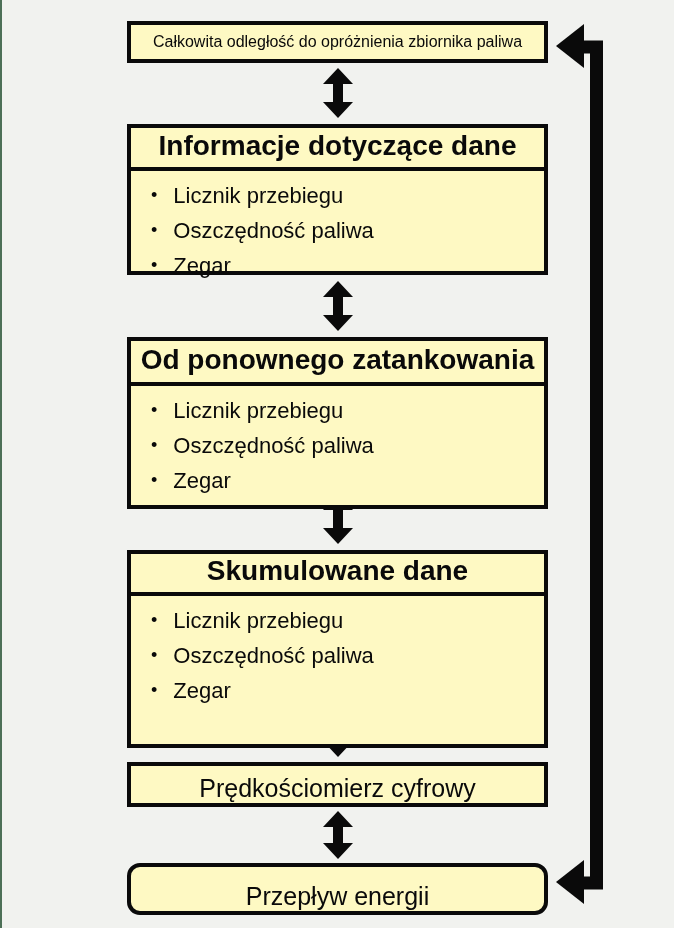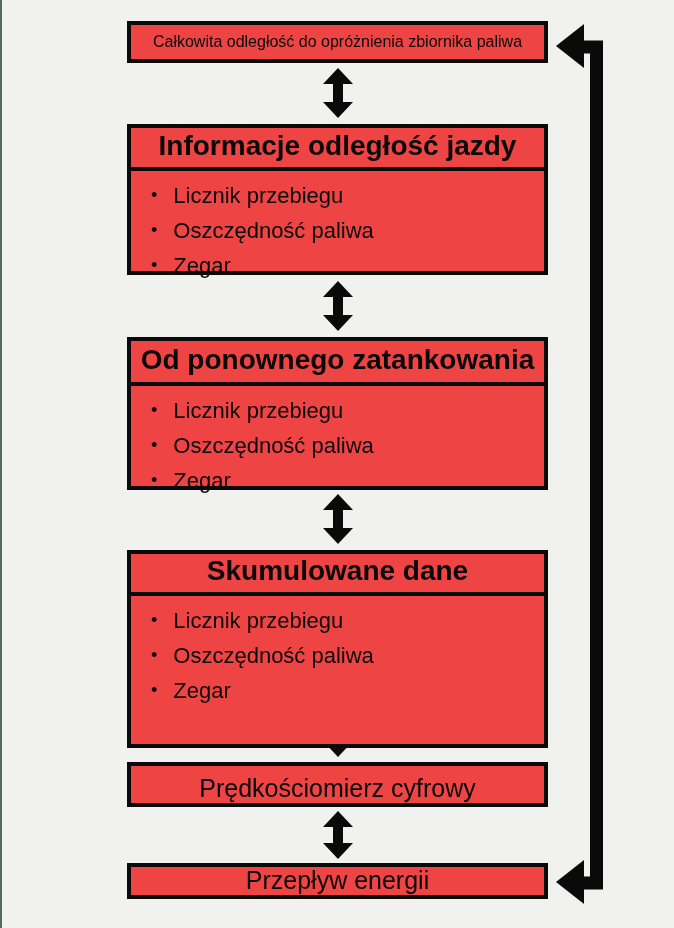--- a/index.html
+++ b/index.html
@@ -26,21 +26,21 @@
     left: 0; top: 0;
     width: 674px; height: 928px;
     pointer-events: none;
   }
   .node {
     position: absolute;
     left: 127px;
     width: 421px;
     box-sizing: border-box;
     border: 4px solid #0a0a0a;
-    background: #ef4444;
+    background: #fef9c3;
   }
   .node-plain {
     display: flex;
     align-items: center;
     justify-content: center;
     text-align: center;
   }
   .t-small { font-size: 16px; font-weight: 400; letter-spacing: 0; }
   .t-mid   { font-size: 25px; font-weight: 400; align-items: flex-end; }
   .node-title {
@@ -90,38 +90,38 @@
     <path d="M582 47 L596.5 47 L596.5 883 L582 883" fill="none" stroke="#0a0a0a" stroke-width="13" stroke-linejoin="miter"></path>
     <polygon fill="#0a0a0a" points="556,46 584,24 584,68"></polygon>
     <polygon fill="#0a0a0a" points="556,882 584,860 584,904"></polygon>
   </svg>
 
   <div class="node node-plain t-small" style="top:21px;height:42px;">
     <span>Całkowita odległość do opróżnienia zbiornika paliwa</span>
   </div>
 
   <div class="node b2" style="top:124px;height:151px;">
-    <div class="node-title">Informacje odległość jazdy</div>
+    <div class="node-title">Informacje dotyczące dane</div>
     <ul class="node-items">
       <li>
         <span class="dot">•</span>
         <span>Licznik przebiegu</span>
       </li>
       <li>
         <span class="dot">•</span>
         <span>Oszczędność paliwa</span>
       </li>
       <li>
         <span class="dot">•</span>
         <span>Zegar</span>
       </li>
     </ul>
   </div>
 
-  <div class="node b3" style="top:337px;height:153px;">
+  <div class="node b3" style="top:337px;height:172px;">
     <div class="node-title">Od ponownego zatankowania</div>
     <ul class="node-items">
       <li>
         <span class="dot">•</span>
         <span>Licznik przebiegu</span>
       </li>
       <li>
         <span class="dot">•</span>
         <span>Oszczędność paliwa</span>
       </li>
@@ -147,17 +147,17 @@
         <span class="dot">•</span>
         <span>Zegar</span>
       </li>
     </ul>
   </div>
 
   <div class="node node-plain t-mid" style="top:762px;height:45px;">
     <span>Prędkościomierz cyfrowy</span>
   </div>
 
-  <div class="node node-plain t-mid" style="top:863px;height:36px;">
+  <div class="node node-plain t-mid" style="top:863px;height:52px;border-radius:13px;">
     <span>Przepływ energii</span>
   </div>
 
 </div>
 
 </body></html>

